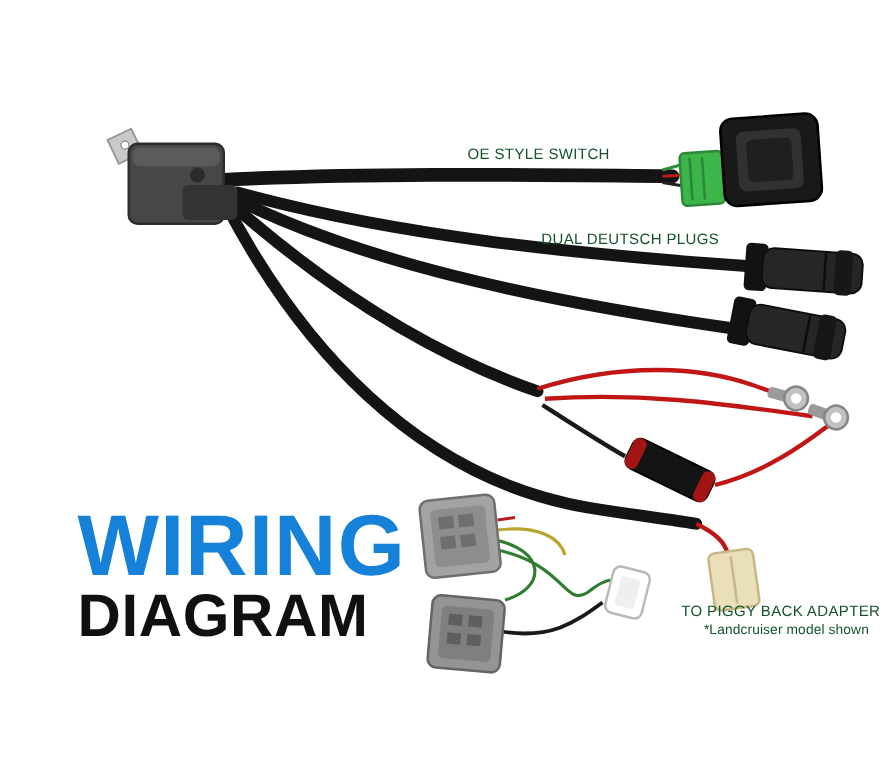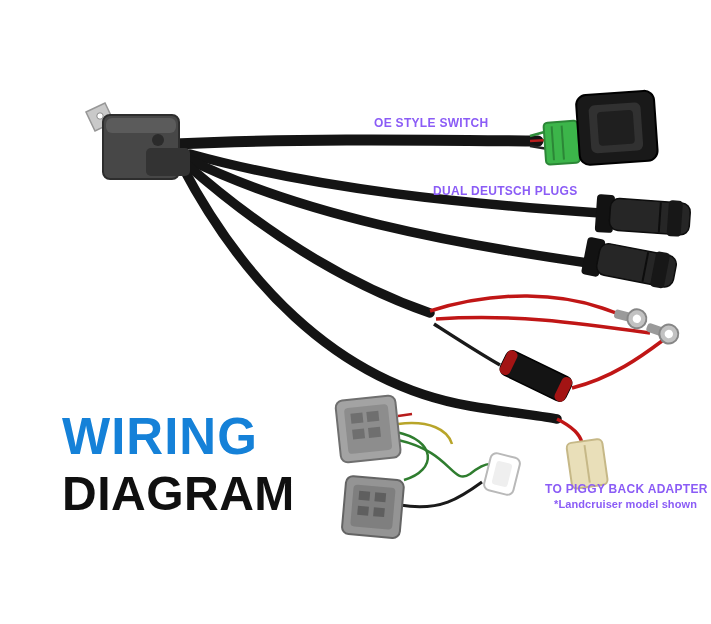--- a/index.html
+++ b/index.html
@@ -6,36 +6,37 @@
   body{
     width:711px;height:624px;
     background:#ffffff;
     font-family:"Liberation Sans", sans-serif;
     position:relative;
     overflow:hidden;
   }
   .stage{position:absolute;left:0;top:0;width:711px;height:624px;}
   .label{
     position:absolute;
-    font-weight:bold;
+    font-weight:normal;
     font-size:12px;
-    color:#8b5cf6;
+    color:#14532d;
     letter-spacing:.3px;
     white-space:nowrap;
   }
   .label .sub{
     display:block;
     font-size:11px;
     letter-spacing:.1px;
     margin-top:2px;
+    text-align:center;
   }
   .label-battery{line-height:17px;}
   .title-block{position:absolute;left:62px;top:408px;}
   .title-line1{
-    font-size:51px;
+    font-size:69px;
     font-weight:800;
     letter-spacing:1px;
     line-height:58px;
   }
   .title-line2{
     font-size:48px;
     font-weight:800;
     letter-spacing:.5px;
     line-height:56px;
   }

